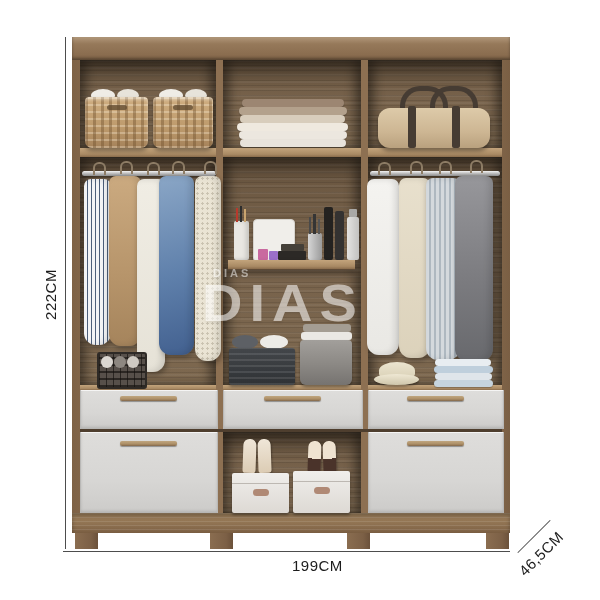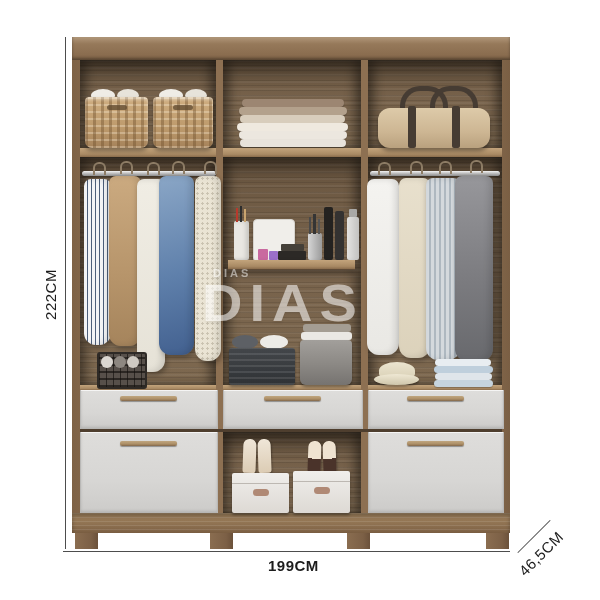--- a/index.html
+++ b/index.html
@@ -77,21 +77,21 @@
 </style>
 </head>
 <body>
 
 <div class="scene">
 
   <div class="dim-line" style="left:65px;top:37px;width:1px;height:512px;"></div>
   <div class="dim-label rot90" style="left:20px;top:286px;width:60px;text-align:center;">222CM</div>
 
   <div class="dim-line" style="left:63px;top:551px;width:447px;height:1px;"></div>
-  <div class="dim-label" style="left:268px;top:557px;font-weight:bold;">199CM</div>
+  <div class="dim-label" style="left:292px;top:557px;">199CM</div>
 
   <div class="dim-line rot45" style="left:511px;top:536px;width:46px;height:1px;"></div>
   <div class="dim-label rot45" style="left:506px;top:545px;width:70px;text-align:center;">46,5CM</div>
 
   <div class="wm wm-top" style="left:213px;top:267px;">DIAS</div>
   <div class="wm wm-main" style="left:202px;top:278px;">DIAS</div>
 
   <div class="wardrobe">
 
     <div class="top-band"></div>

